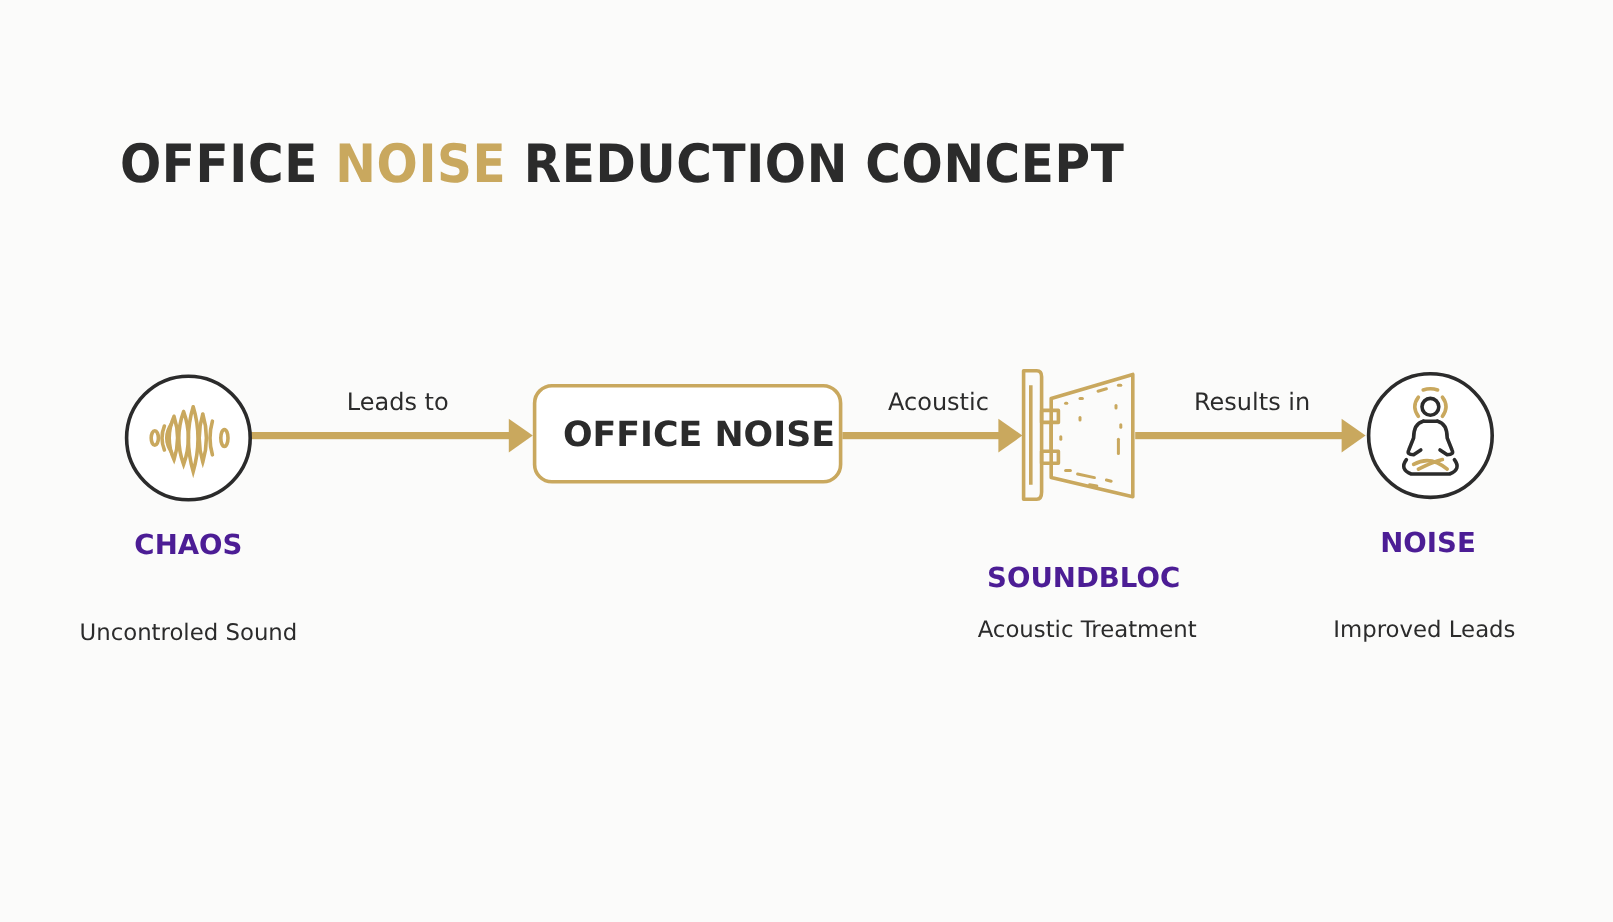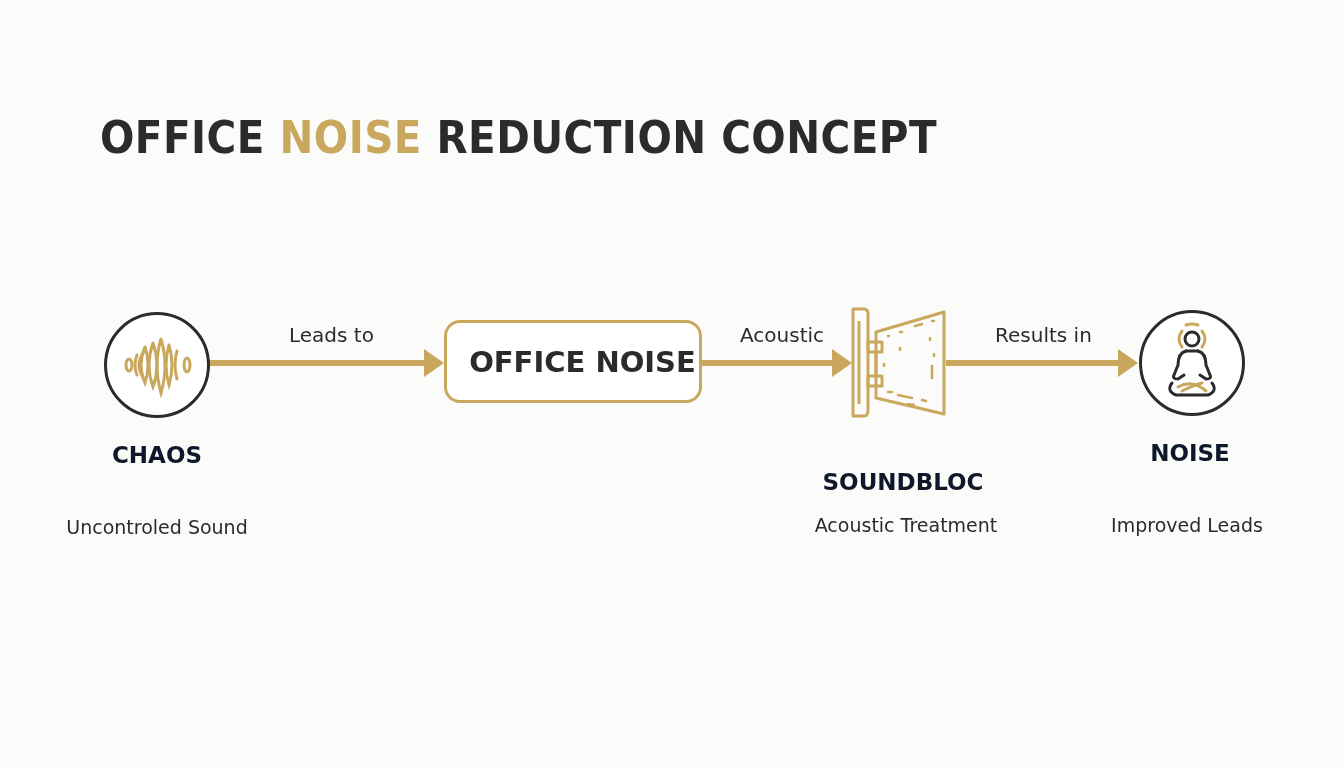--- a/index.html
+++ b/index.html
@@ -24,21 +24,21 @@
       position: absolute; width: 0; height: 0;
       border-top: 14px solid transparent; border-bottom: 14px solid transparent;
       border-left: 20px solid #c9a85e;
     }
     .edge-label {
       position: absolute; font-size: 20px; color: #2b2b2b; text-align: center;
       font-family: "DejaVu Sans", sans-serif; white-space: nowrap;
     }
     .node-title {
       position: absolute; font-size: 23px; font-weight: bold; text-align: center;
-      color: #0f172a; white-space: nowrap; font-family: "DejaVu Sans", sans-serif;
+      color: #4c1d95; white-space: nowrap; font-family: "DejaVu Sans", sans-serif;
       transform: translateX(-50%);
     }
     .node-sub {
       position: absolute; font-size: 19px; color: #2b2b2b; text-align: center;
       white-space: nowrap; font-family: "DejaVu Sans", sans-serif;
       transform: translateX(-50%);
       margin-top: 42px;
     }
     .circle {
       position: absolute; width: 100px; height: 100px; border-radius: 50%;

